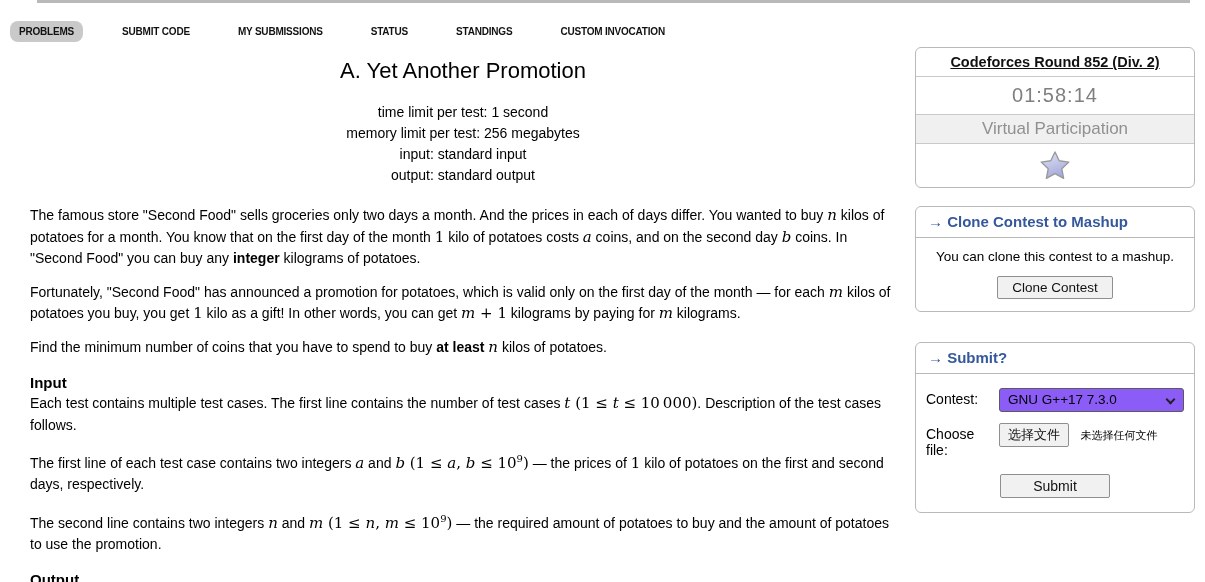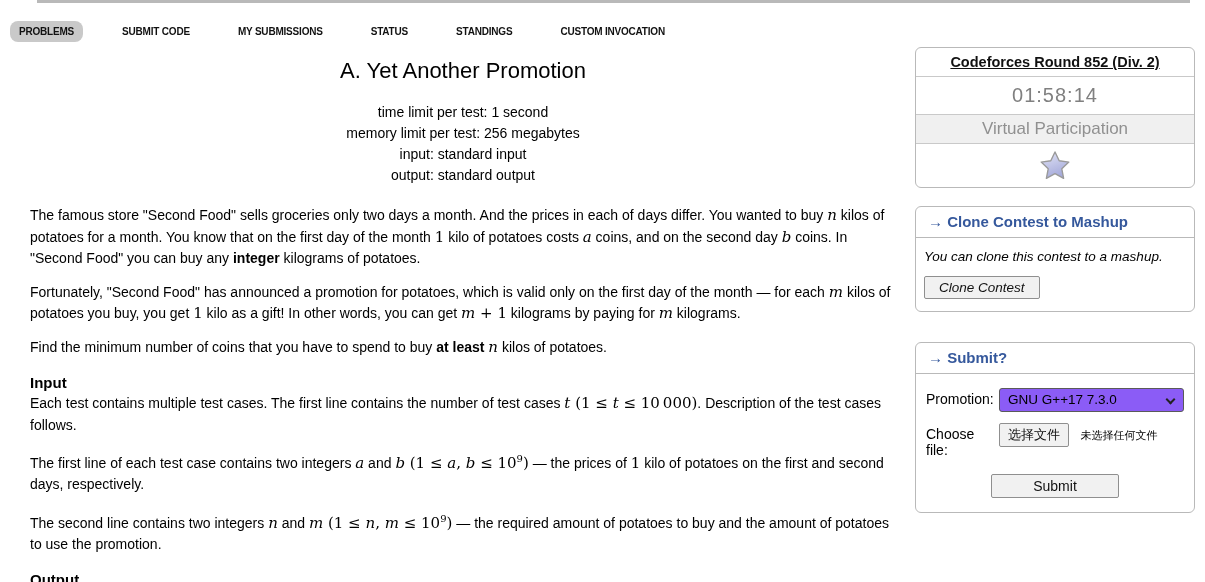--- a/index.html
+++ b/index.html
@@ -36,40 +36,40 @@
   .contest-title a { font-size: 14.5px; font-weight: bold; color: #111; text-decoration: underline; cursor: pointer; }
   .contest-status { background: #f0f0f0; padding: 4px; font-size: 15px; font-weight: bold; color: #35589c; }
   .contest-timer { padding: 7px 4px; font-size: 20px; color: #808080; letter-spacing: 1px; }
   .contest-mode { background: #f0f0f0; padding: 4px; font-size: 17px; color: #909090; }
   .contest-star { padding: 6px 0 7px 0; }
   .contest-star svg { display: inline-block; vertical-align: middle; cursor: pointer; }
 
   .box2 { margin-top: 18px; }
   .box-caption { font-size: 15px; font-weight: bold; color: #35589c; padding: 6px 12px 7px 12px;
     border-bottom: 1px solid #b9b9b9; }
-  .clone-body { padding: 11px 8px 12px 8px; text-align: left; font-style: italic; }
+  .clone-body { padding: 11px 8px 12px 8px; text-align: center; }
   .clone-text { font-size: 13.5px; color: #000; }
   .btn { display: inline-block; font-size: 13.5px; color: #111; background: #f1f1f1;
     border: 1px solid #8f8f8f; border-radius: 2px; padding: 3px 14px; cursor: pointer; }
   .clone-btn { margin-top: 12px; }
 
   .submit-box { margin-top: 30px; }
   .submit-body { padding: 14px 10px 14px 10px; }
   .form-row { display: flex; align-items: flex-start; margin-bottom: 11px; }
   .form-label { width: 73px; flex: 0 0 73px; font-size: 14px; color: #000; padding-top: 3px; }
   .select { position: relative; width: 185px; height: 24px; border: 1px solid #5a5a5a; border-radius: 3px;
     background: #8b5cf6; font-size: 13.5px; color: #000; line-height: 22px; padding: 0 24px 0 8px; cursor: pointer;
     white-space: nowrap; }
   .select .chev { position: absolute; right: 9px; top: 7px; width: 7px; height: 7px;
     border-right: 2px solid #222; border-bottom: 2px solid #222; transform: rotate(45deg); }
   .file-row .form-label { line-height: 16px; }
   .file-btn { font-size: 13px; padding: 2px 8px; }
   .file-status { font-size: 11px; color: #000; margin-left: 7px; padding-top: 4px; }
   .submit-btn-row { text-align: center; margin-top: 16px; }
-  .submit-btn { width: 128px; text-align: center; font-size: 14px; padding: 3px 0; }
+  .submit-btn { width: 110px; text-align: center; font-size: 14px; padding: 3px 0; }
 </style>
 </head>
 <body>
 
 <div class="top-line"></div>
 
 <div class="tabs">
   <div class="tab active">PROBLEMS</div>
   <div class="tab">SUBMIT CODE</div>
   <div class="tab">MY SUBMISSIONS</div>
@@ -128,21 +128,21 @@
     <div class="clone-body">
       <div class="clone-text">You can clone this contest to a mashup.</div>
       <div class="btn clone-btn">Clone Contest</div>
     </div>
   </div>
 
   <div class="box submit-box">
     <div class="box-caption">→ Submit?</div>
     <div class="submit-body">
       <div class="form-row">
-        <div class="form-label">Promotion:</div>
+        <div class="form-label">Contest:</div>
         <div class="select">
           <span>GNU G++17 7.3.0</span>
           <span class="chev"></span>
         </div>
       </div>
       <div class="form-row file-row">
         <div class="form-label">Choose file:</div>
         <div>
           <span class="btn file-btn">选择文件</span>
           <span class="file-status">未选择任何文件</span>

